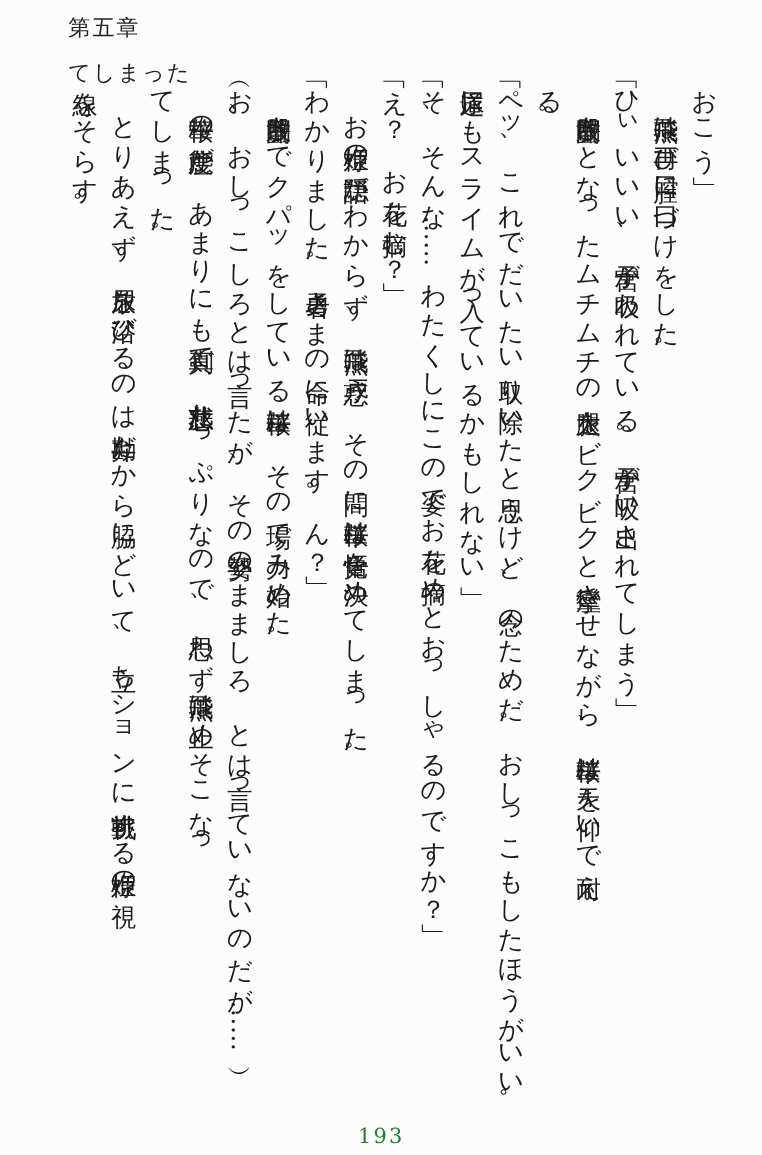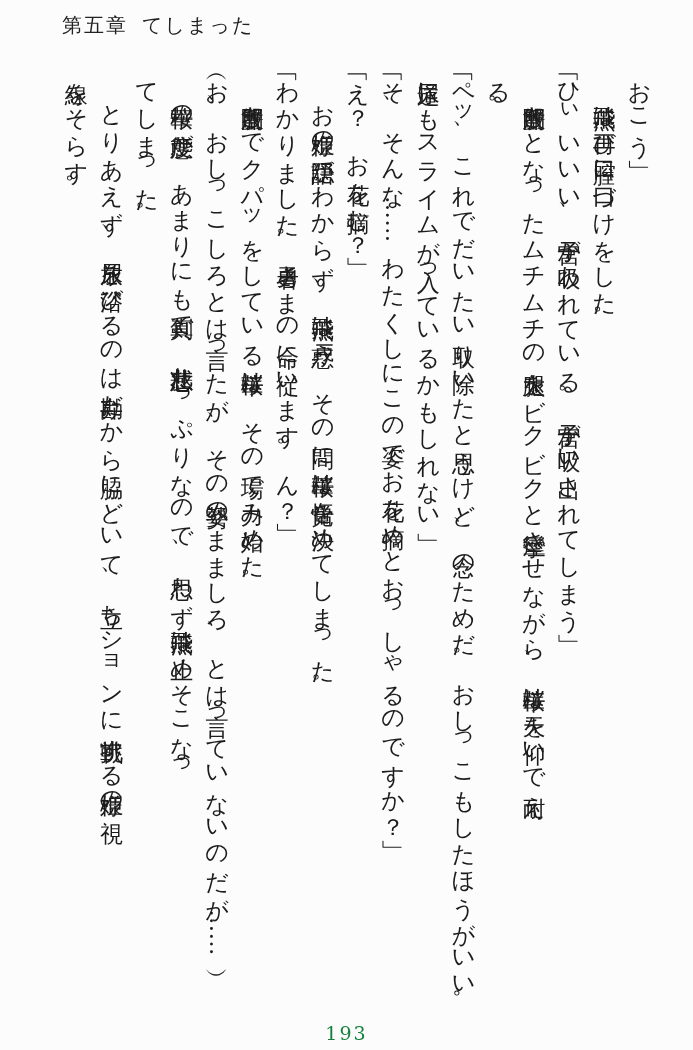--- a/index.html
+++ b/index.html
@@ -22,20 +22,21 @@
     position: absolute;
     top: 12px;
     left: 62px;
     display: flex;
     align-items: baseline;
     gap: 14px;
     font-size: 20px;
     letter-spacing: 2px;
     color: #222;
     white-space: nowrap;
+    flex-direction: column;
   }
   
   .body-text {
     position: absolute;
     top: 66px;
     right: 36px;
     height: 958px;
     writing-mode: vertical-rl;
     -webkit-writing-mode: vertical-rl;
     text-orientation: mixed;

